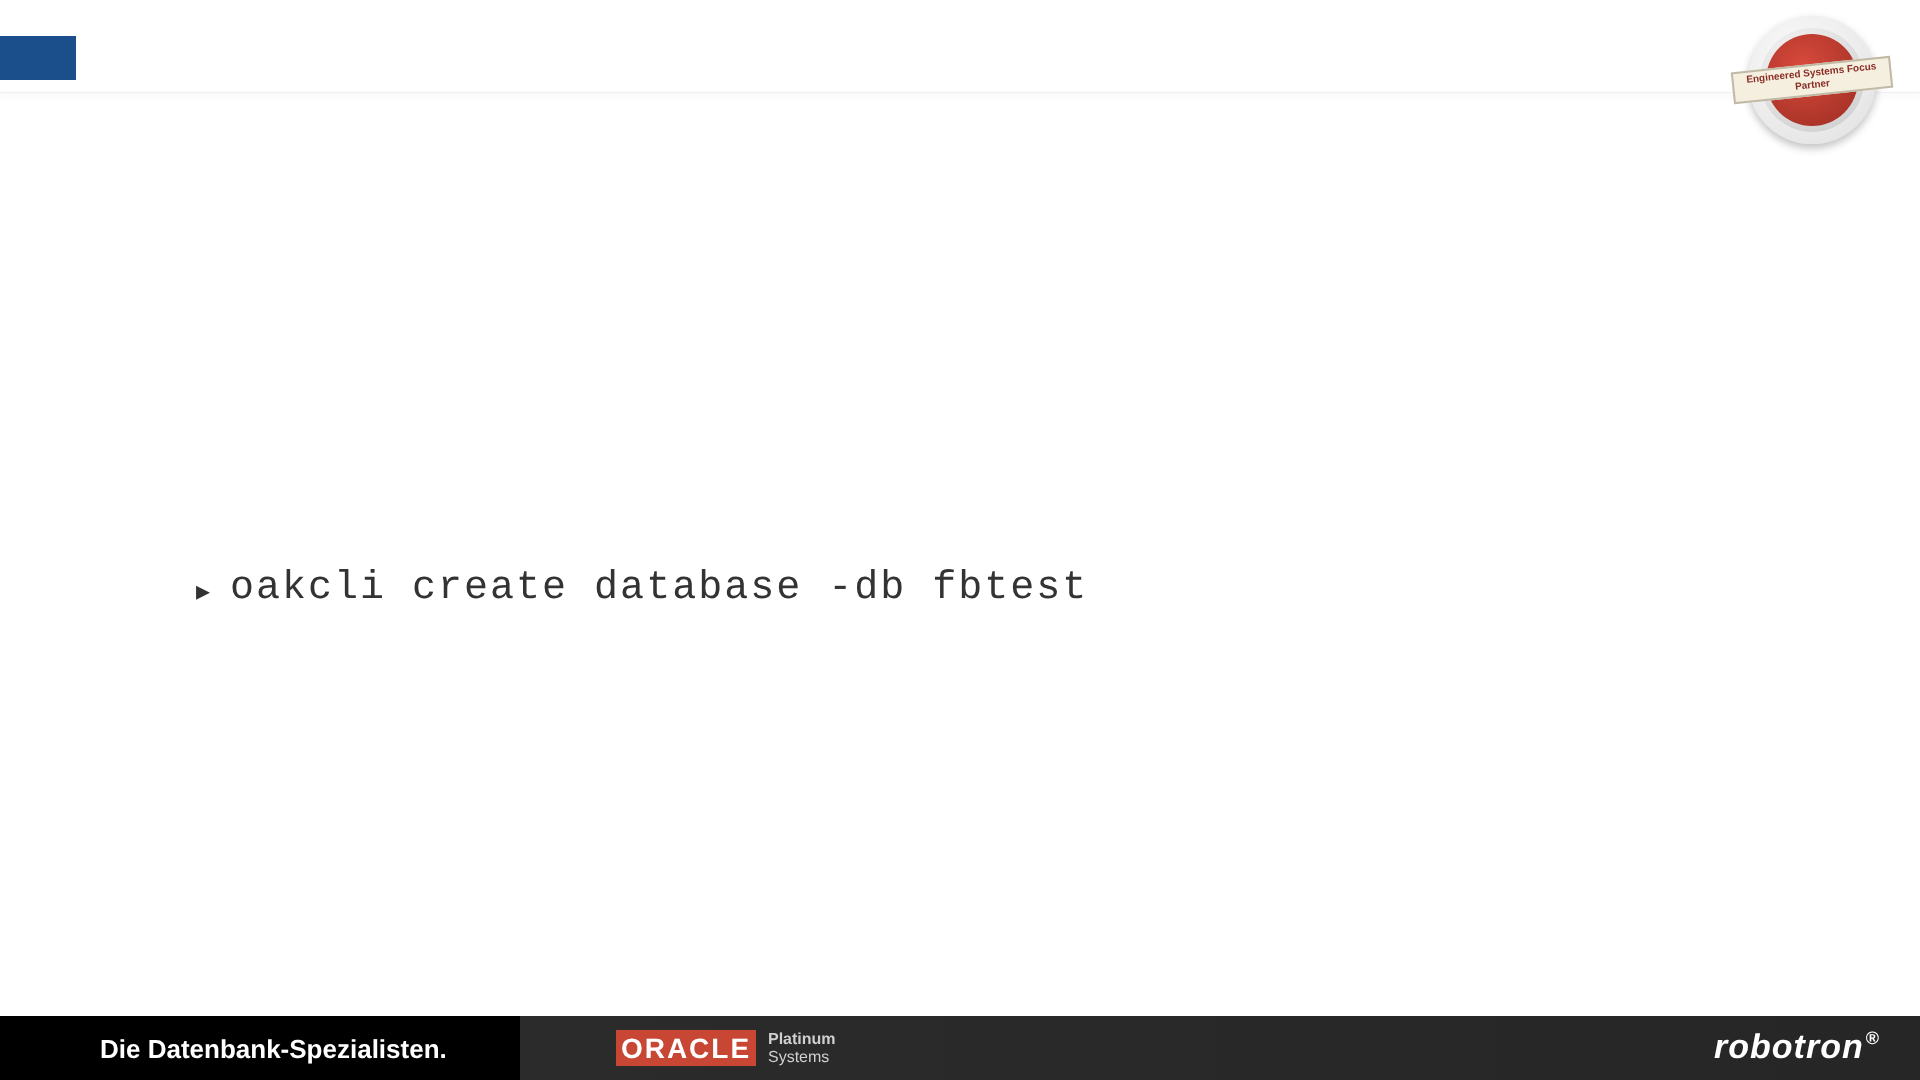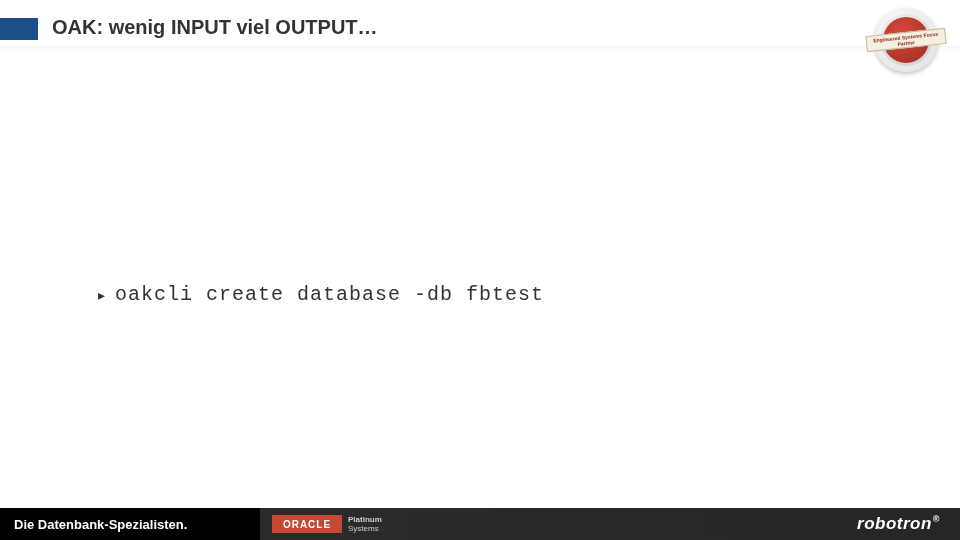--- a/index.html
+++ b/index.html
@@ -99,34 +99,35 @@
   }
   .footer {
     position: absolute;
     left: 0;
     bottom: 0;
     width: 100%;
     height: 32px;
     background: linear-gradient(to right, #000 0%, #000 260px, #2b2b2b 260px, #262626 100%);
     display: flex;
     align-items: center;
+    padding-left: 36px;
   }
   .footer-tagline {
     color: #fff;
     font-weight: 700;
     font-size: 13px;
     margin-left: 14px;
     width: 240px;
   }
   .oracle-block {
     width: 70px;
     height: 18px;
     background: #c74634;
     color: #fff;
-    font-size: 10px;
+    font-size: 14px;
     font-weight: 700;
     letter-spacing: 1px;
     display: flex;
     align-items: center;
     justify-content: center;
     margin-left: 18px;
   }
   .partner-block {
     margin-left: 6px;
     color: #cfcfcf;
@@ -149,21 +150,20 @@
     font-size: 9px;
     font-style: normal;
     margin-left: 1px;
   }
 </style>
 </head>
 <body>
 
 <div class="header">
   <div class="header-accent"></div>
-  <div class="page-title">OAK: wenig INPUT viel OUTPUT…</div>
   <div class="header-rule"></div>
   <div class="badge">
     <div class="ring"></div>
     <div class="center"></div>
     <div class="ribbon">Engineered Systems Focus Partner</div>
   </div>
 </div>
 
 <div class="content">
   <div class="bullet-row">

